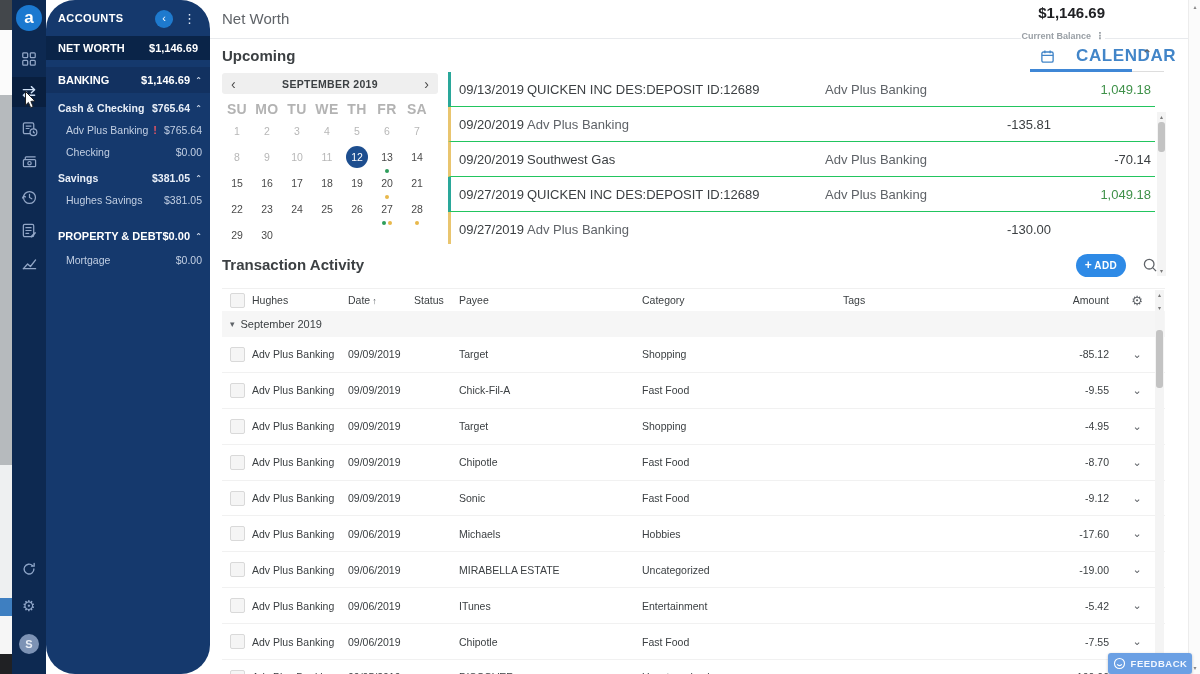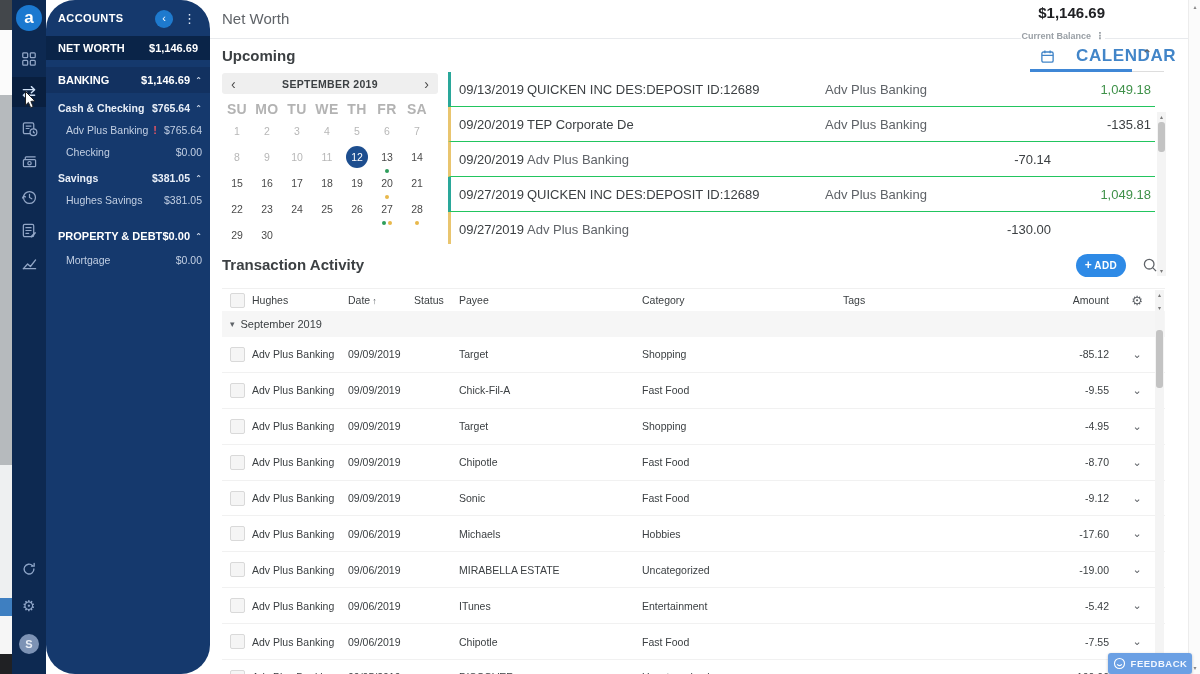--- a/index.html
+++ b/index.html
@@ -464,27 +464,27 @@
 
           <div class="u-row inc">
             <span>09/13/2019</span>
             <span>QUICKEN INC DES:DEPOSIT ID:12689</span>
             <span class="acct">Adv Plus Banking</span>
             <span class="amt pos">1,049.18</span>
           </div>
 
           <div class="u-row exp">
             <span>09/20/2019</span>
-            <span>TEP Corporate De</span>
             <span class="acct">Adv Plus Banking</span>
             <span class="amt">-135.81</span>
           </div>
 
           <div class="u-row exp">
             <span>09/20/2019</span>
+            <span>Southwest Gas</span>
             <span class="acct">Adv Plus Banking</span>
             <span class="amt">-70.14</span>
           </div>
 
           <div class="u-row inc">
             <span>09/27/2019</span>
             <span>QUICKEN INC DES:DEPOSIT ID:12689</span>
             <span class="acct">Adv Plus Banking</span>
             <span class="amt pos">1,049.18</span>
           </div>

